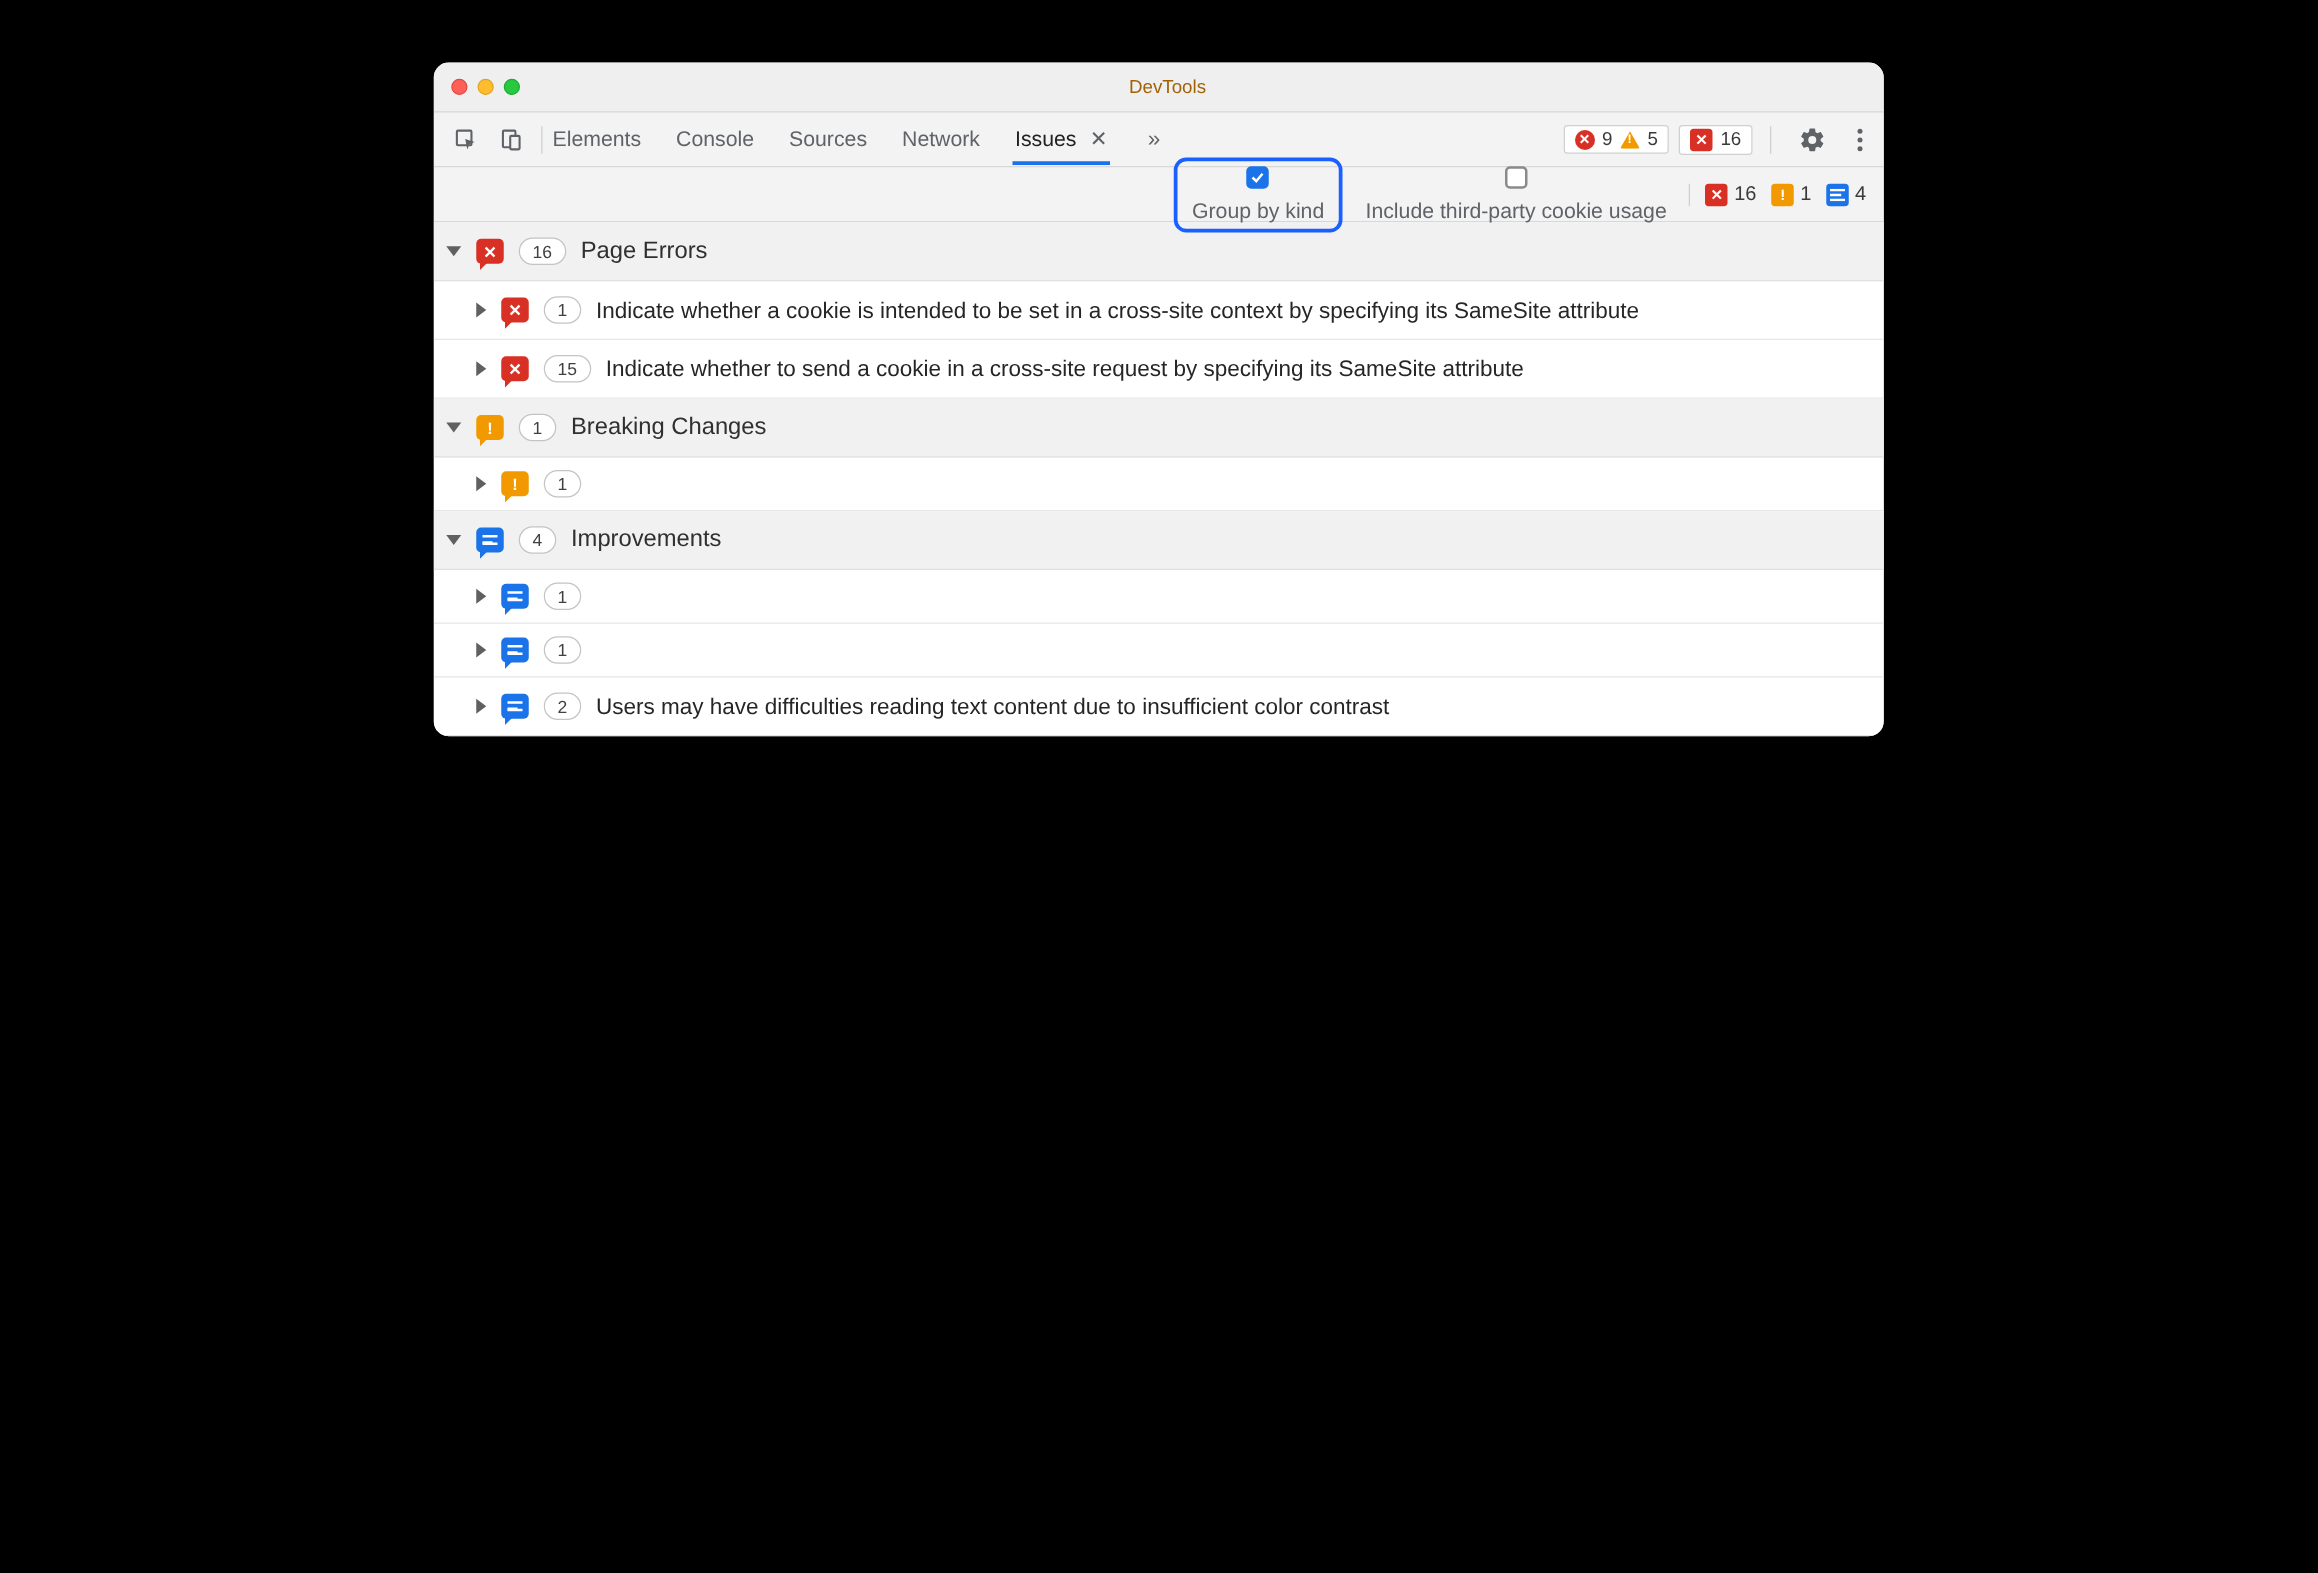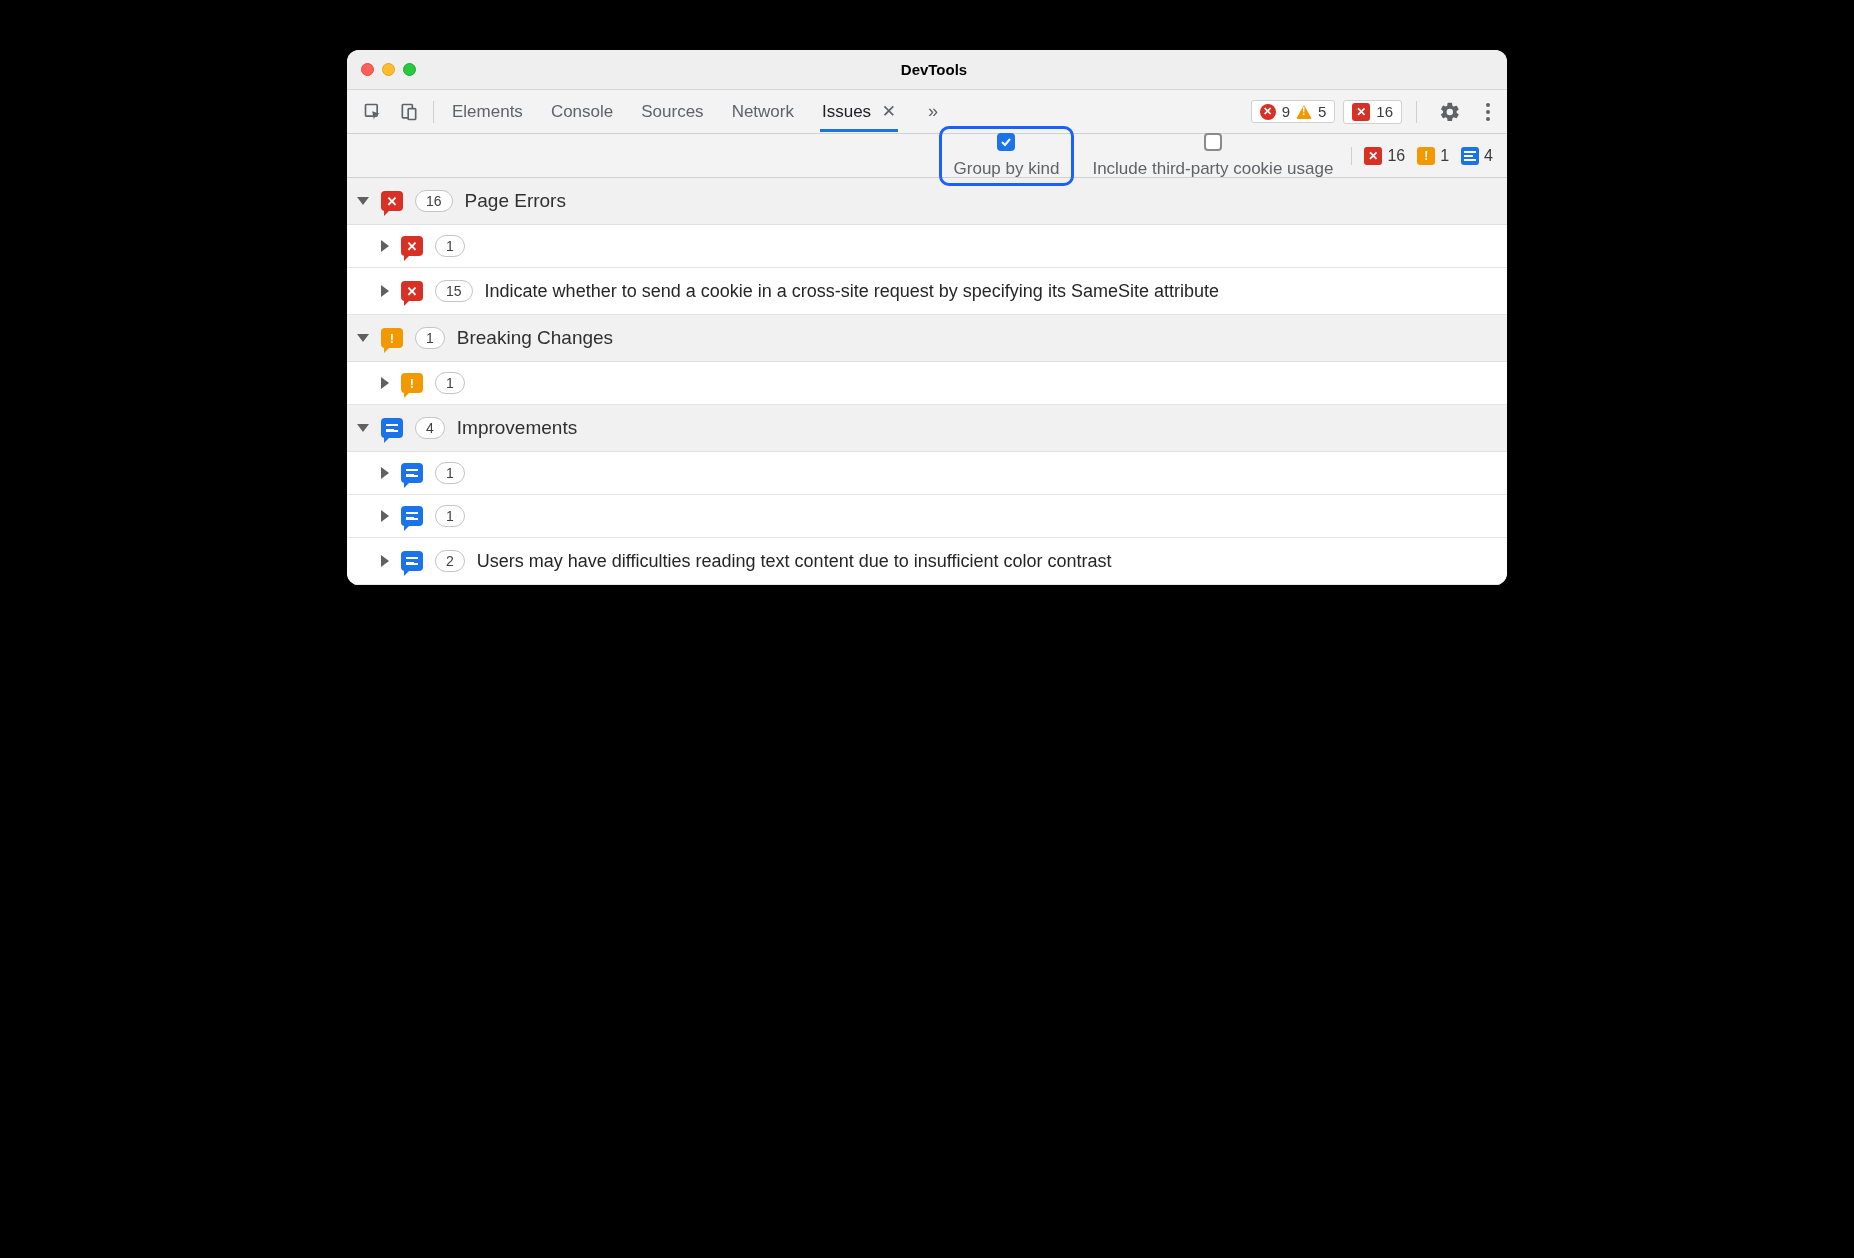--- a/index.html
+++ b/index.html
@@ -36,22 +36,22 @@
   }
   .tl { width: 13px; height: 13px; border-radius: 50%; }
   .tl.red { background: #ff5f56; border: 0.5px solid #e14942; }
   .tl.yellow { background: #ffbd2e; border: 0.5px solid #e1a325; }
   .tl.green { background: #27c93f; border: 0.5px solid #1dab34; }
   .title {
     position: absolute;
     left: 0; right: 0;
     text-align: center;
     font-size: 15px;
-    font-weight: 700;
-    color: #000000;
+    font-weight: 400;
+    color: #a16207;
     pointer-events: none;
     margin-left: 14px;
   }
   
   .toolbar {
     height: 44px;
     background: #f3f3f3;
     border-bottom: 1px solid #d0d0d0;
     display: flex;
     align-items: center;
@@ -69,21 +69,20 @@
   .vdiv {
     width: 1px;
     height: 22px;
     background: #cfcfcf;
     margin: 0 6px;
   }
   .tabs {
     display: flex;
     align-items: center;
     gap: 24px;
-    margin-left: 10px;
   }
   .tab {
     padding: 10px 2px 10px 2px;
     cursor: pointer;
   }
   .tab.active {
     color: #202124;
     font-weight: 500;
     border-bottom: 3px solid #1a73e8;
     padding-bottom: 7px;
@@ -397,20 +396,21 @@
         </span>
       <span class="badge">16</span>
       <span>Page Errors</span>
     </div>
     <div class="item">
       <span class="disclosure right"></span>
       <span class="speech red">
           <span class="glyph">✕</span>
         </span>
       <span class="badge">1</span>
+      <span class="title-text">Indicate whether a cookie is intended to be set in a cross-site context by specifying its SameSite attribute</span>
     </div>
     <div class="item">
       <span class="disclosure right"></span>
       <span class="speech red">
           <span class="glyph">✕</span>
         </span>
       <span class="badge">15</span>
       <span class="title-text">Indicate whether to send a cookie in a cross-site request by specifying its SameSite attribute</span>
     </div>
 

